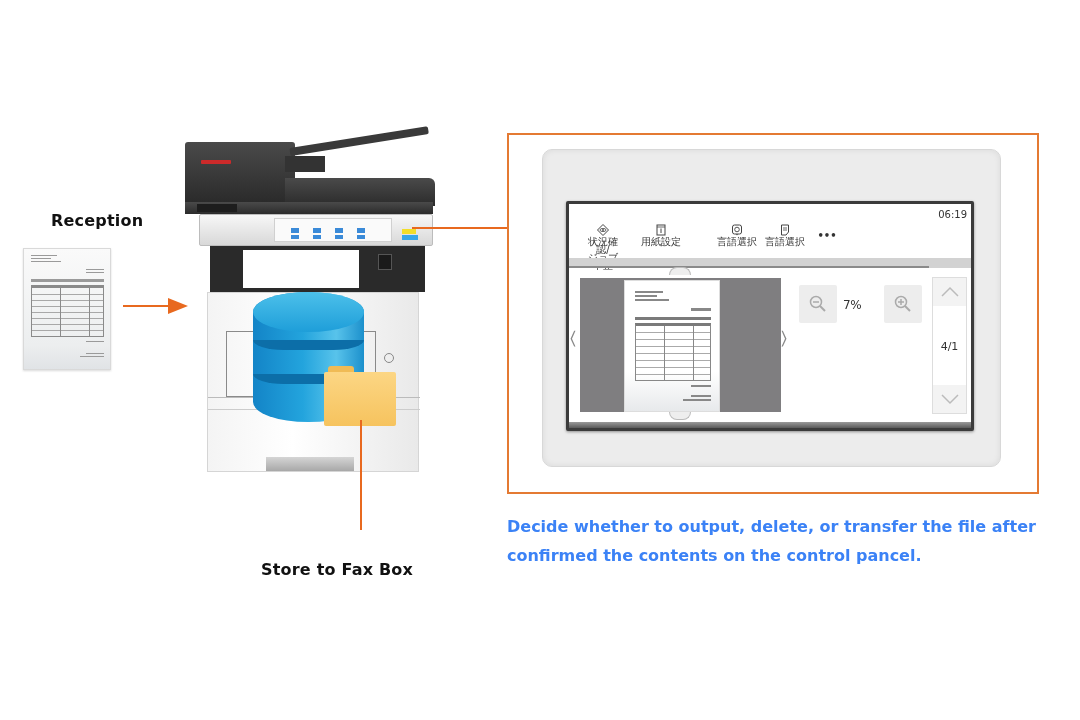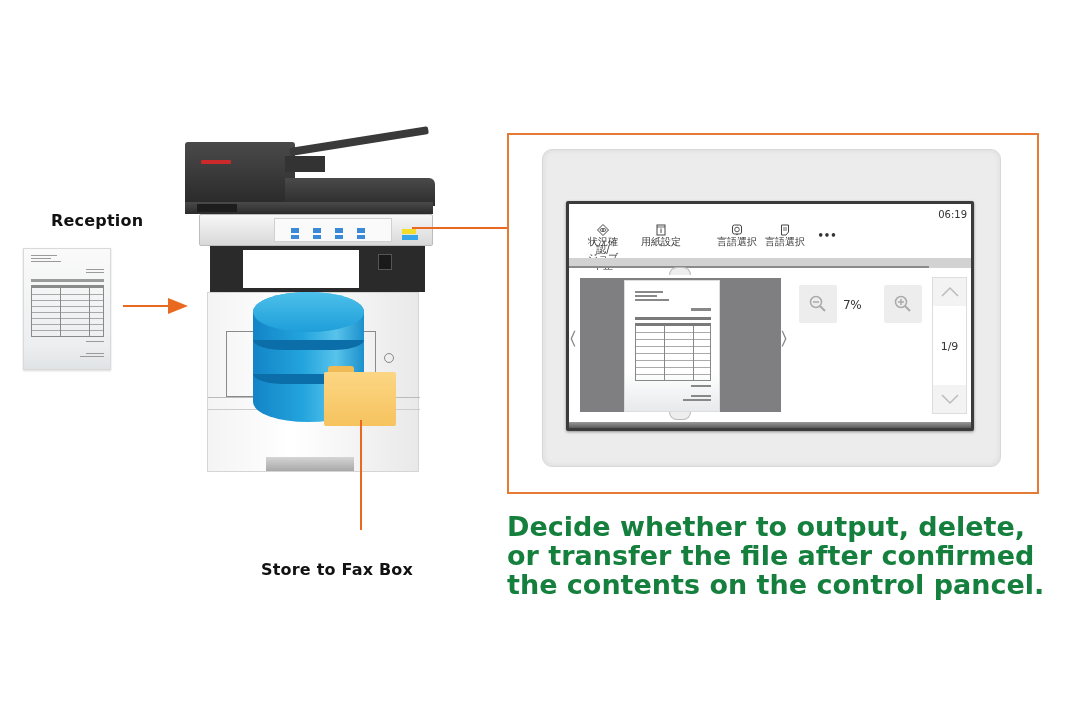--- a/index.html
+++ b/index.html
@@ -2,21 +2,21 @@
 <html><head>
 <meta charset="utf-8">
 <style>
   * { box-sizing: border-box; margin: 0; padding: 0; }
   html, body { width: 1080px; height: 720px; background: #ffffff; overflow: hidden; }
   body { position: relative; font-family: "DejaVu Sans", sans-serif; color: #111; }
   .abs { position: absolute; }
 
   
   .label-bold { font-weight: bold; font-size: 16px; color: #111; letter-spacing: 0.2px; }
-  .desc { font-weight: bold; font-size: 27px; line-height: 29px; color: #15803d; width: 545px; }
+  .desc { font-weight: bold; font-size: 16px; line-height: 29px; color: #3b82f6; width: 545px; }
 
   
   .doc { background: linear-gradient(180deg,#fafafa 0%,#eceeef 80%,#e0e3e6 100%); border: 1px solid #d9d9d9; box-shadow: 0 1px 2px rgba(0,0,0,0.15); }
   .doc .ln { position: absolute; background: #9a9a9a; height: 2px; }
   .doc .tbl { position: absolute; border: 1px solid #8a8a8a; }
   .doc .row { position: absolute; left: 0; right: 0; height: 1px; background: #a8a8a8; }
   .doc .col { position: absolute; top: 0; bottom: 0; width: 1px; background: #8a8a8a; }
 
   .orange-line { background: #e8691f; }
   .arrow-head { width: 0; height: 0; border-top: 8px solid transparent; border-bottom: 8px solid transparent; border-left: 20px solid #e8691f; }
@@ -210,21 +210,21 @@
         <line x1="12" y1="12" x2="17" y2="17" stroke="#aaa" stroke-width="2"></line>
       </svg>
   </div>
 
   <div class="abs" style="left:363px; top:73px; width:35px; height:137px; border:1px solid #ddd; background:#fff;">
     <div class="nav-btn" style="top:0;">
       <svg width="20" height="12" viewBox="0 0 20 12">
           <polyline points="2,10 10,2 18,10" fill="none" stroke="#bbb" stroke-width="1.5"></polyline>
         </svg>
     </div>
-    <div class="abs" style="left:0; width:100%; top:62px; text-align:center; font-size:11px; color:#333;">1/9</div>
+    <div class="abs" style="left:0; width:100%; top:62px; text-align:center; font-size:11px; color:#333;">4/1</div>
     <div class="nav-btn" style="bottom:0;">
       <svg width="20" height="12" viewBox="0 0 20 12">
           <polyline points="2,2 10,10 18,2" fill="none" stroke="#bbb" stroke-width="1.5"></polyline>
         </svg>
     </div>
   </div>
 
   <div class="abs" style="left:0; bottom:0; width:402px; height:6px; background:linear-gradient(180deg,#9a9a9a,#5a5a5a);"></div>
 </div>
 

